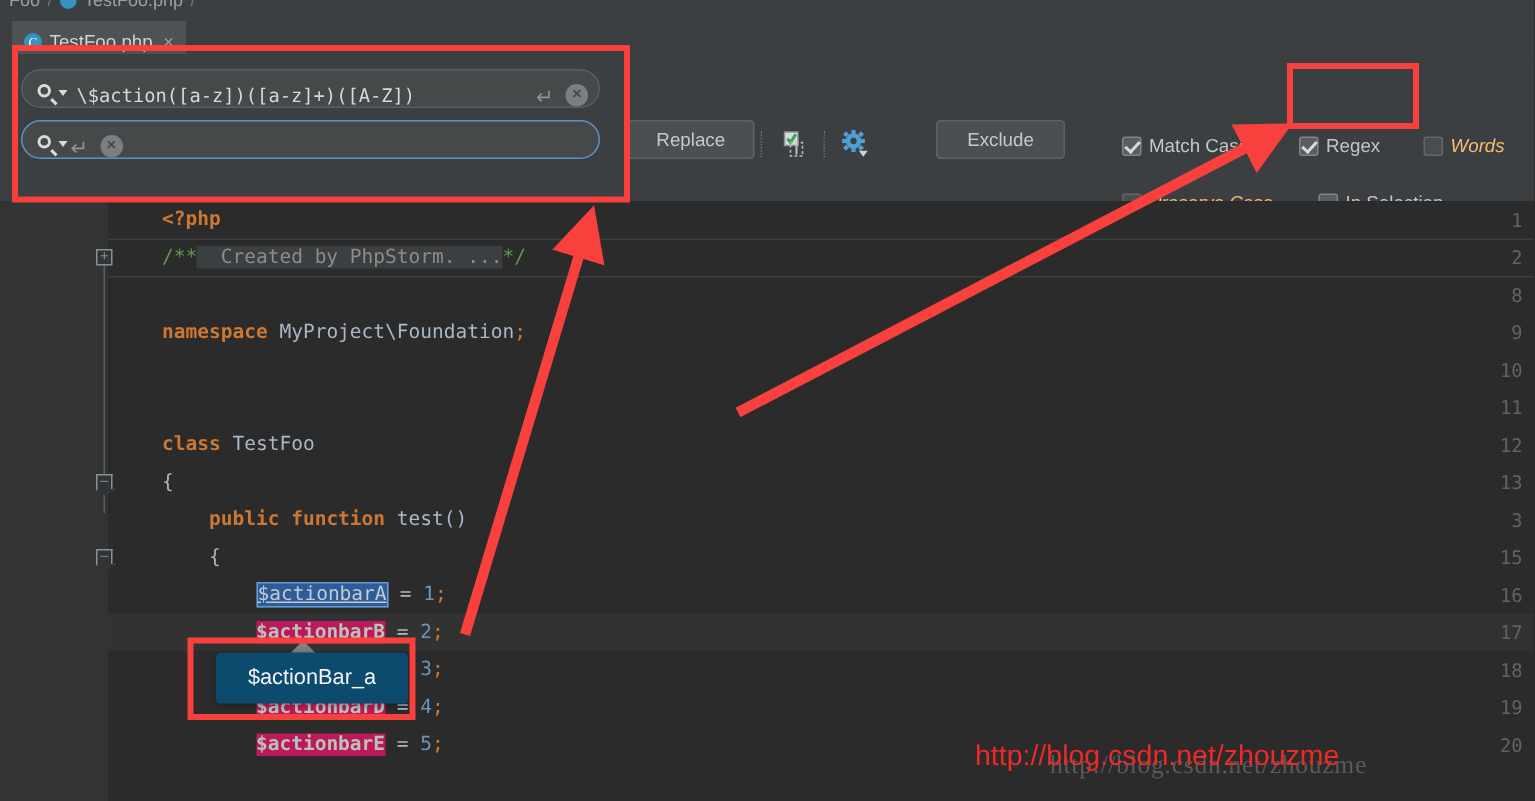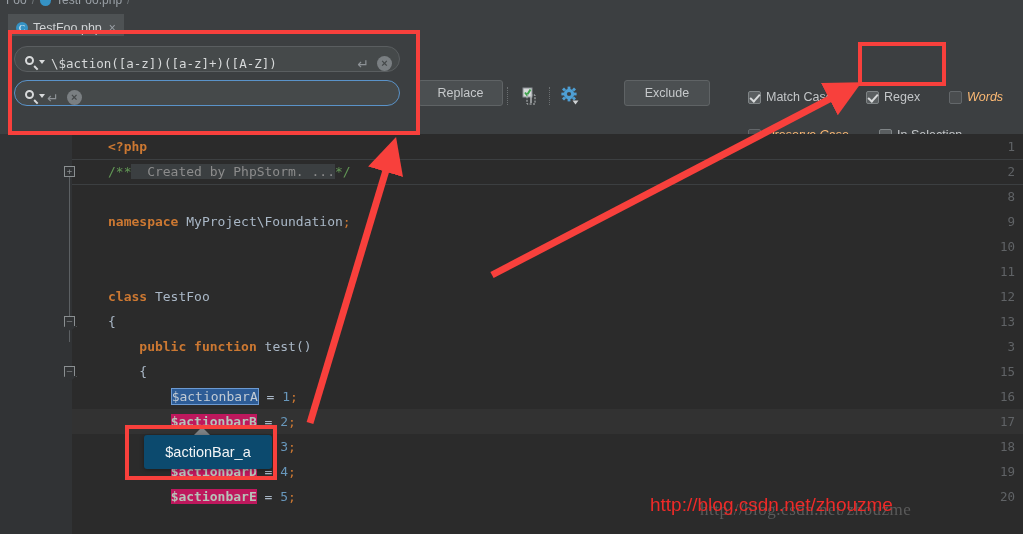--- a/index.html
+++ b/index.html
@@ -179,21 +179,21 @@
   .kw{color:#cc7832;font-weight:bold;}
   .ns{color:#a9b7c6;}
   .cls{color:#a9b7c6;}
   .cmt{color:#629755;}
   .num{color:#6897bb;}
   .punct{color:#a9b7c6;}
   .semi{color:#cc7832;}
   .folded{background:#3b3f41;color:#8c8c8c;}
 
   .hl-green{background:#be185d;color:#b6c4b9;font-weight:bold;}
-  .hl-blue{background:#2d5c96;color:#c2cbd4;box-sizing:border-box;border:1px solid #6c9ad2;}
+  .hl-blue{background:#2d5c96;color:#c2cbd4;box-sizing:border-box;border:1px solid #6c9ad2;text-decoration:underline;}
 
   
   .tooltip{
     position:absolute;left:144px;top:435px;width:128px;height:34px;
     background:#0c4a6e;border-radius:3px;
     color:#f2f4f5;font-family:"Liberation Sans", sans-serif;font-size:14.5px;
     display:flex;align-items:center;justify-content:center;
     box-shadow:0 1px 4px rgba(0,0,0,0.35);
   }
   .tooltip-arrow{

